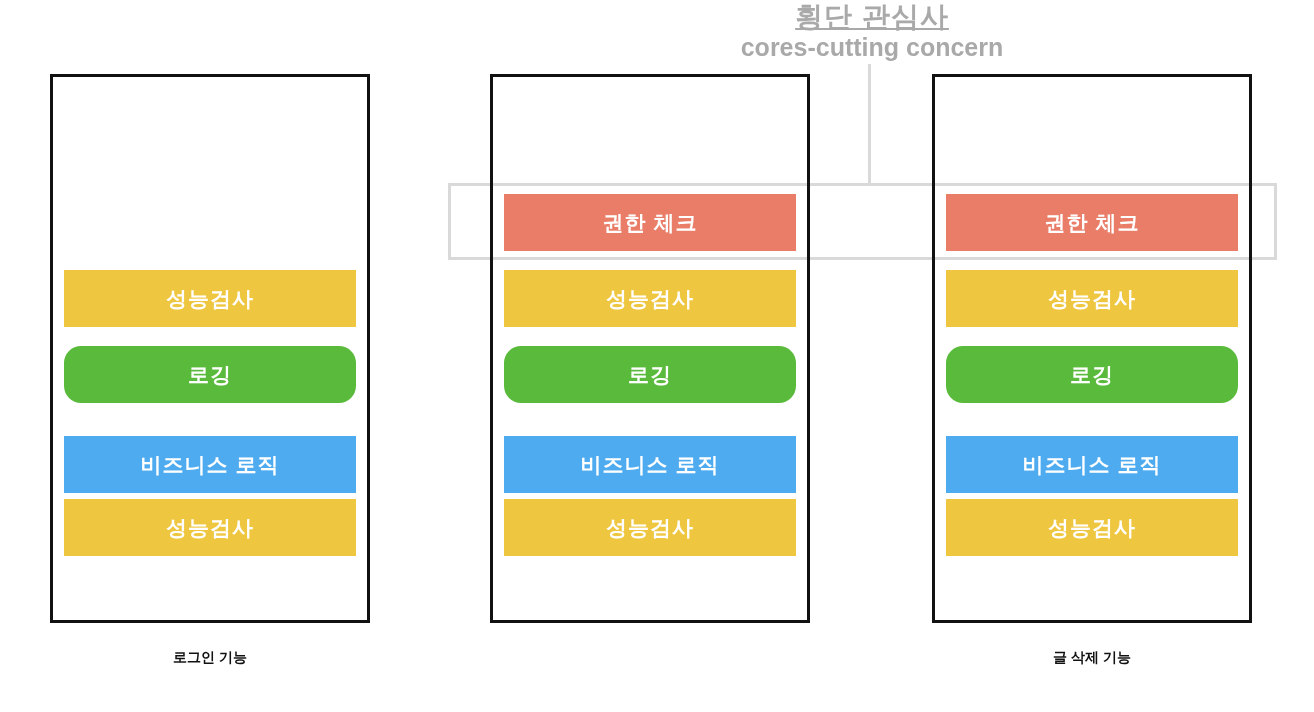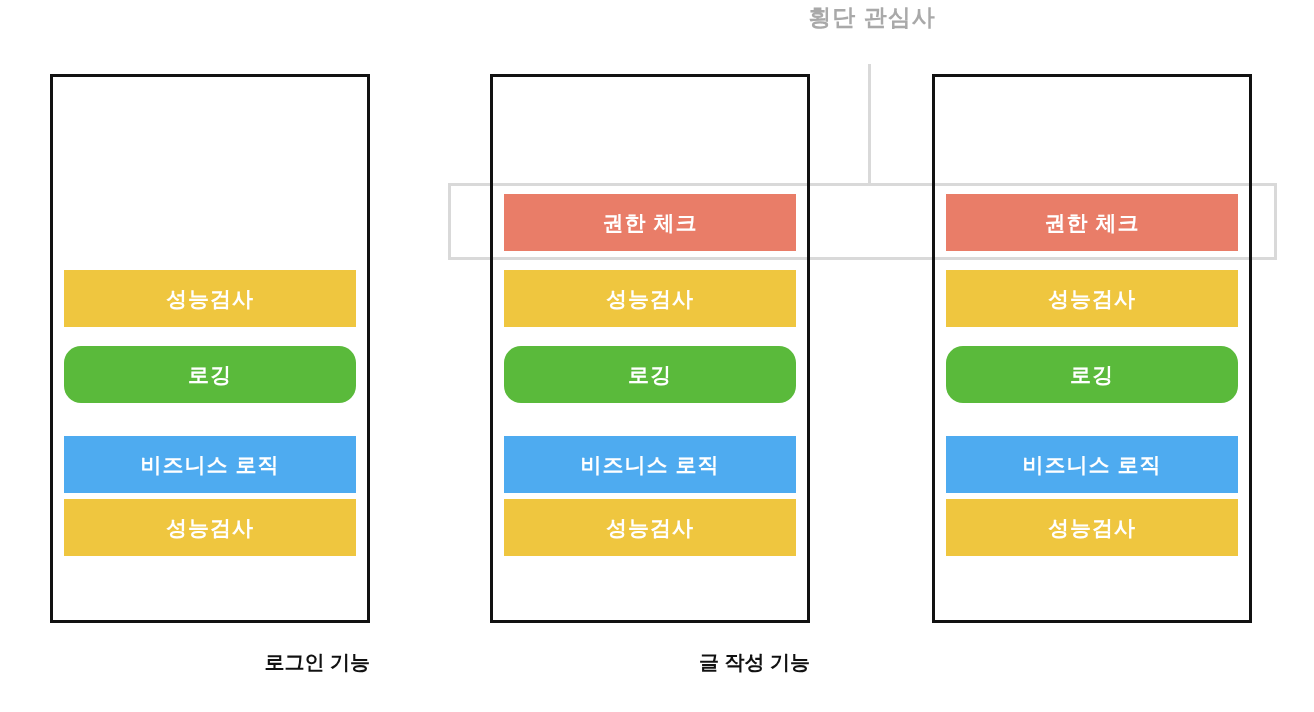--- a/index.html
+++ b/index.html
@@ -20,21 +20,21 @@
   .cc-title {
     position: absolute;
     left: 597px;
     top: 2px;
     width: 550px;
     text-align: center;
     color: var(--title-gray, #a9a9a9);
     font-weight: bold;
     z-index: 2;
   }
-  .cc-title .ko { font-size: 23px; line-height: 30px; letter-spacing: 1px; }
+  .cc-title .ko { font-size: 28px; line-height: 30px; letter-spacing: 1px; text-decoration: underline; }
   .cc-title .en { font-size: 25px; line-height: 31px; }
 
   
   .cc-connector {
     position: absolute;
     left: 868px;
     top: 64px;
     width: 3px;
     height: 120px;
     background: var(--band-border, #d9d9d9);
@@ -90,60 +90,61 @@
   .c-yellow { background: var(--bar-yellow, #efc63f); }
   .c-green  { background: var(--bar-green,  #5aba3b); }
   .c-blue   { background: var(--bar-blue,   #4eabf0); }
   .c-red    { background: var(--bar-red,    #e97d68); }
 
   
   .col-label {
     position: absolute;
     top: 649px;
     width: 320px;
-    text-align: right;
-    font-size: 20px;
+    text-align: center;
+    font-size: 14px;
     font-weight: bold;
     color: var(--label-black, #111111);
     z-index: 1;
   }
   .col-label.col-0 { left: 50px; }
   .col-label.col-1 { left: 490px; }
   .col-label.col-2 { left: 932px; }
 </style>
 </head>
 <body>
 
 <div class="stage">
 
   <div class="cc-connector"></div>
   <div class="cc-band"></div>
 
   <div class="cc-title">
     <div class="ko">횡단 관심사</div>
+    <div class="en">cores-cutting concern</div>
   </div>
 
   <div class="column col-0">
     <div class="bar slot-1 c-yellow">성능검사</div>
     <div class="bar slot-2 c-green">로깅</div>
     <div class="bar slot-3 c-blue">비즈니스 로직</div>
     <div class="bar slot-4 c-yellow">성능검사</div>
   </div>
   <div class="col-label col-0">로그인 기능</div>
 
   <div class="column col-1">
     <div class="bar slot-red c-red">권한 체크</div>
     <div class="bar slot-1 c-yellow">성능검사</div>
     <div class="bar slot-2 c-green">로깅</div>
     <div class="bar slot-3 c-blue">비즈니스 로직</div>
     <div class="bar slot-4 c-yellow">성능검사</div>
   </div>
-  <div class="col-label col-1">글 작성 기능</div>
 
   <div class="column col-2">
     <div class="bar slot-red c-red">권한 체크</div>
     <div class="bar slot-1 c-yellow">성능검사</div>
     <div class="bar slot-2 c-green">로깅</div>
     <div class="bar slot-3 c-blue">비즈니스 로직</div>
     <div class="bar slot-4 c-yellow">성능검사</div>
   </div>
+  <div class="col-label col-2">글 삭제 기능</div>
 
 </div>
 
 </body></html>

